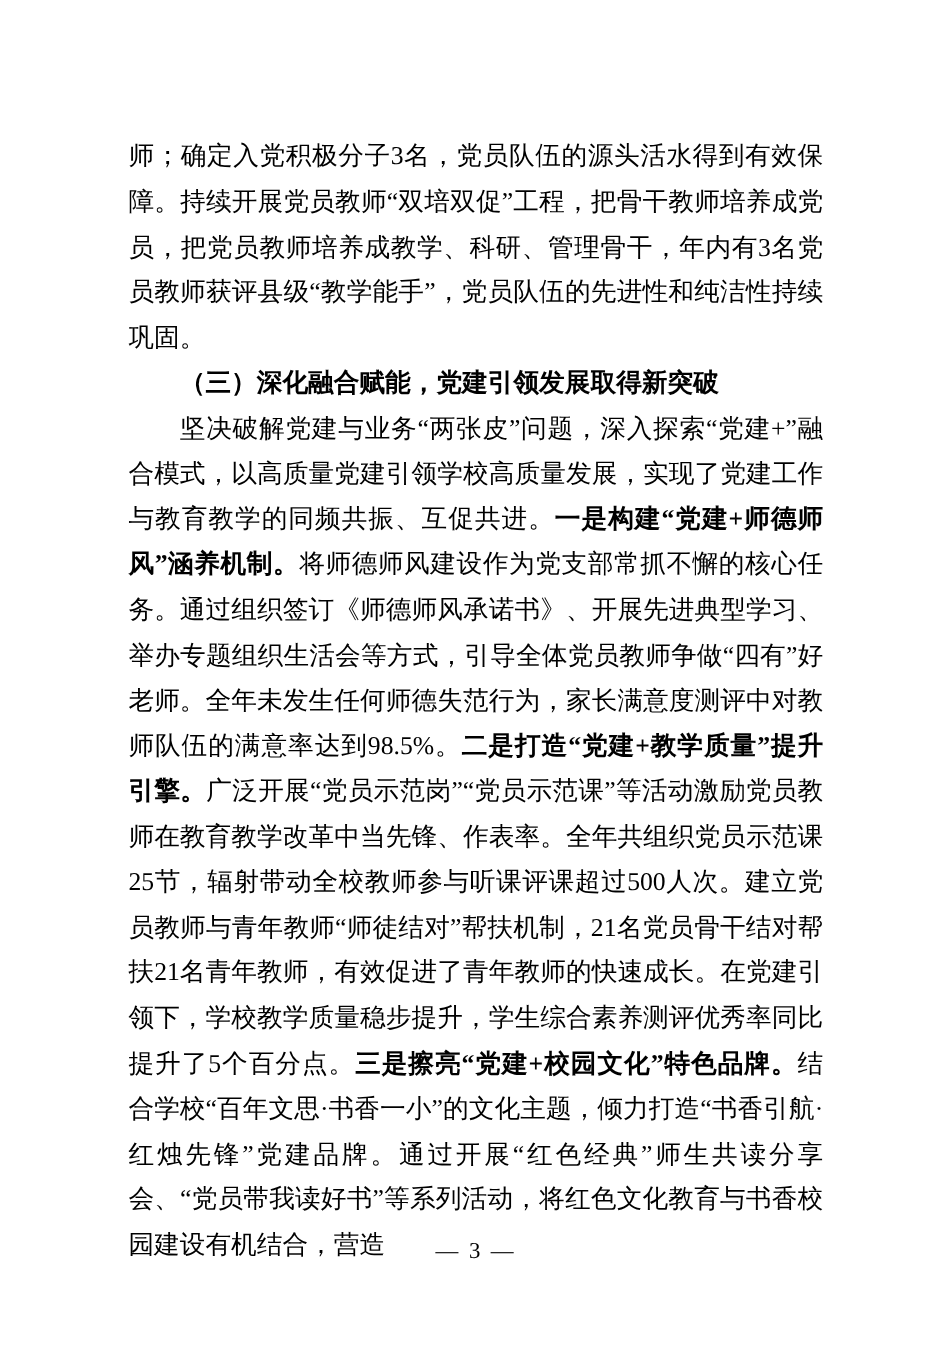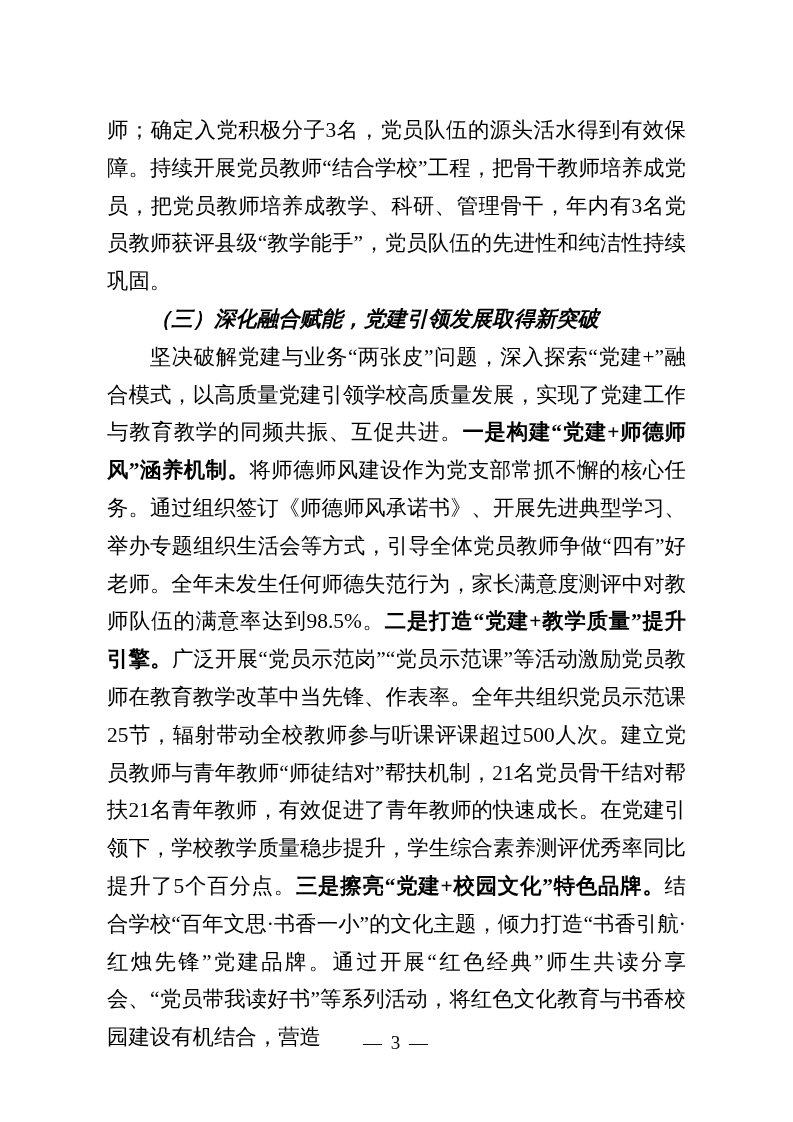--- a/index.html
+++ b/index.html
@@ -29,21 +29,20 @@
     line-height: 37.8px;
     color: #000000;
     word-break: break-all;
   }
   .para.indent {
     text-indent: 2em;
   }
   .heading {
     font-weight: bold;
     text-indent: 2em;
-    font-style: italic;
   }
   .bold {
     font-weight: bold;
   }
   .footer {
     position: absolute;
     left: 0;
     right: 0;
     top: 1032px;
     text-align: center;
@@ -52,20 +51,20 @@
     font-size: 19px;
     letter-spacing: 2px;
     color: #000000;
   }
 </style>
 </head>
 <body>
 
 <div class="page">
   <div class="content">
-    <p class="para">师；确定入党积极分子3名，党员队伍的源头活水得到有效保障。持续开展党员教师“结合学校”工程，把骨干教师培养成党员，把党员教师培养成教学、科研、管理骨干，年内有3名党员教师获评县级“教学能手”，党员队伍的先进性和纯洁性持续巩固。</p>
+    <p class="para">师；确定入党积极分子3名，党员队伍的源头活水得到有效保障。持续开展党员教师“双培双促”工程，把骨干教师培养成党员，把党员教师培养成教学、科研、管理骨干，年内有3名党员教师获评县级“教学能手”，党员队伍的先进性和纯洁性持续巩固。</p>
     <p class="para heading">（三）深化融合赋能，党建引领发展取得新突破</p>
     <p class="para indent"><span>坚决破解党建与业务“两张皮”问题，深入探索“党建+”融合模式，以高质量党建引领学校高质量发展，实现了党建工作与教育教学的同频共振、互促共进。</span><span class="bold">一是构建“党建+师德师风”涵养机制。</span><span>将师德师风建设作为党支部常抓不懈的核心任务。通过组织签订《师德师风承诺书》、开展先进典型学习、举办专题组织生活会等方式，引导全体党员教师争做“四有”好老师。全年未发生任何师德失范行为，家长满意度测评中对教师队伍的满意率达到98.5%。</span><span class="bold">二是打造“党建+教学质量”提升引擎。</span><span>广泛开展“党员示范岗”“党员示范课”等活动激励党员教师在教育教学改革中当先锋、作表率。全年共组织党员示范课25节，辐射带动全校教师参与听课评课超过500人次。建立党员教师与青年教师“师徒结对”帮扶机制，21名党员骨干结对帮扶21名青年教师，有效促进了青年教师的快速成长。在党建引领下，学校教学质量稳步提升，学生综合素养测评优秀率同比提升了5个百分点。</span><span class="bold">三是擦亮“党建+校园文化”特色品牌。</span><span>结合学校“百年文思·书香一小”的文化主题，倾力打造“书香引航·红烛先锋”党建品牌。通过开展“红色经典”师生共读分享会、“党员带我读好书”等系列活动，将红色文化教育与书香校园建设有机结合，营造</span></p>
   </div>
   <div class="footer">
     <span class="page-number">— 3 —</span>
   </div>
 </div>
 
 </body></html>

